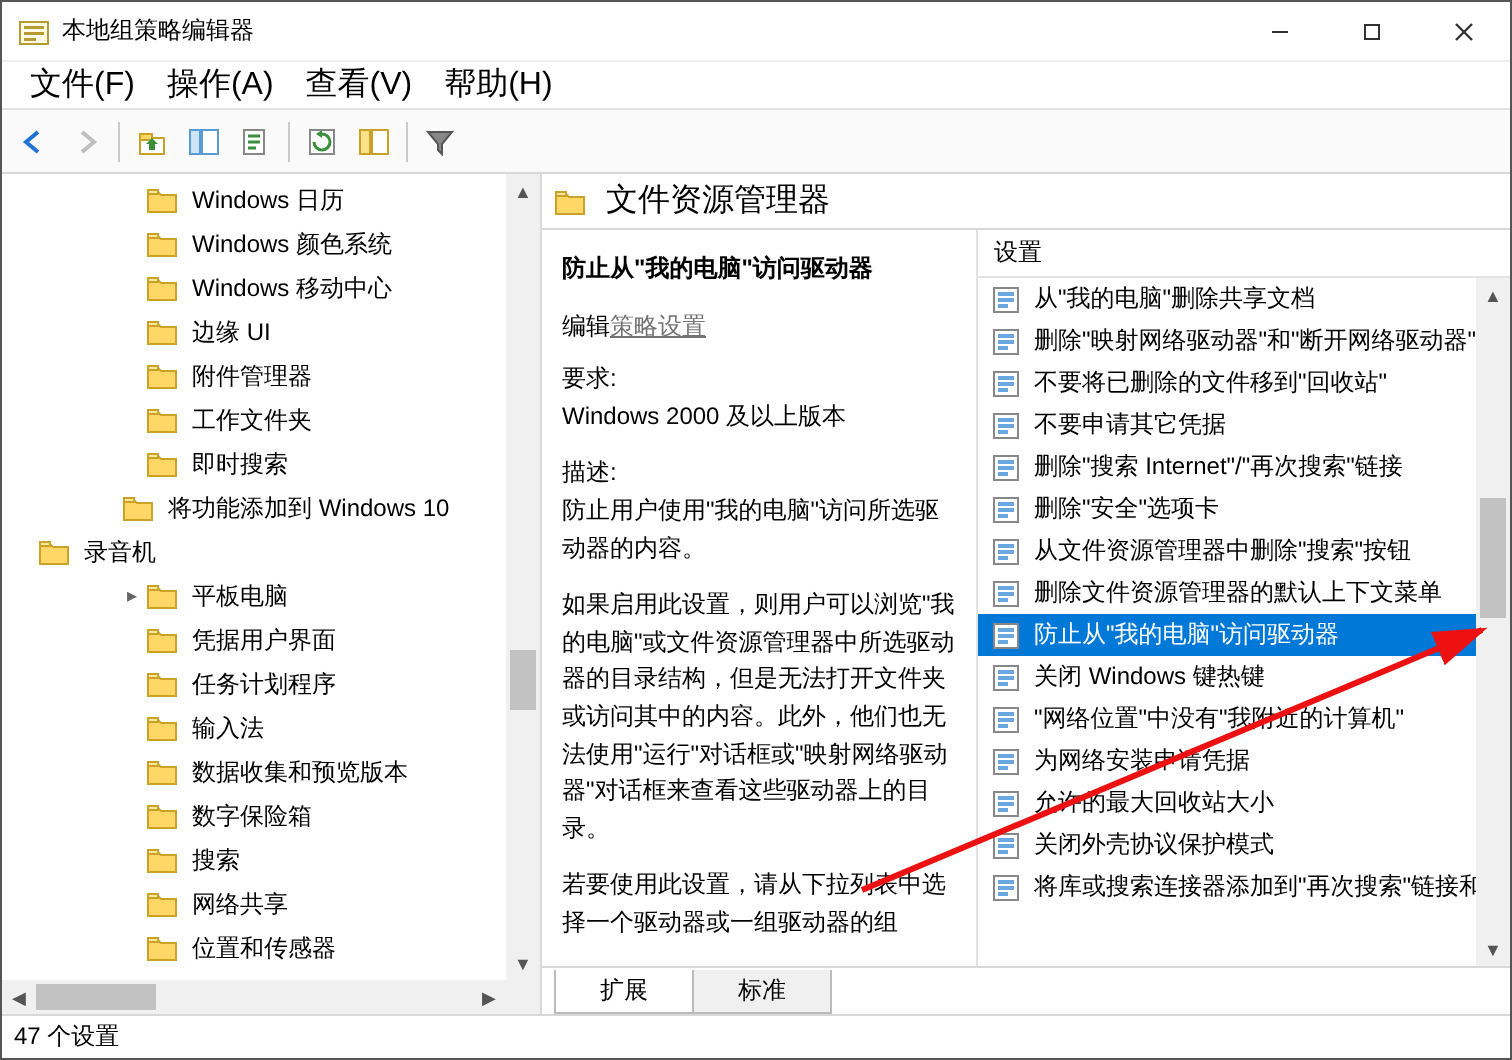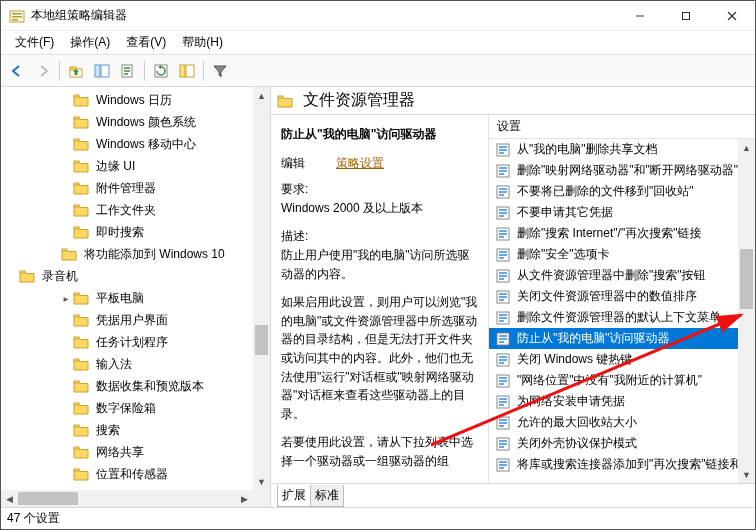--- a/index.html
+++ b/index.html
@@ -3,21 +3,21 @@
 <meta charset="utf-8">
 <style>
 * { box-sizing: border-box; margin: 0; padding: 0; font-family: "Microsoft YaHei", "Segoe UI", Tahoma, sans-serif; }
 html, body { width: 756px; height: 530px; overflow: hidden; background: #fff; }
 .window { width: 756px; height: 530px; border: 1px solid #555; display: flex; flex-direction: column; position: relative; }
 .titlebar { height: 30px; display: flex; align-items: center; padding-left: 8px; border-bottom: 1px solid #eee; }
 .title-icon { width: 16px; height: 16px; margin-right: 6px; }
 .title-text { font-size: 12px; flex: 1; }
 .winbtns { display: flex; }
 .winbtn { width: 46px; height: 30px; display: flex; align-items: center; justify-content: center; font-size: 13px; color: #333; }
-.menubar { height: 24px; display: flex; align-items: center; padding-left: 8px; font-size: 12px; gap: 4px; border-bottom: 1px solid #e3e3e3; }
+.menubar { height: 24px; display: flex; align-items: center; padding-left: 8px; font-size: 16px; gap: 4px; border-bottom: 1px solid #e3e3e3; }
 .menuitem { padding: 2px 6px; }
 .toolbar { height: 32px; display: flex; align-items: center; padding: 0 4px; gap: 2px; border-bottom: 1px solid #d8d8d8; background: #fafafa; }
 .tbtn { width: 24px; height: 24px; display:flex; align-items:center; justify-content:center; border:1px solid transparent; }
 .sep { width:1px; height:20px; background:#ccc; margin:0 2px; }
 .content { flex:1; display:flex; min-height:0; }
 .tree { width: 270px; border-right: 1px solid #d8d8d8; overflow: hidden; position: relative; font-size: 12px; }
 .tree-inner { position:absolute; inset:0 17px 17px 0; overflow:hidden; padding-top:2px; }
 .tree-row { display:flex; align-items:center; height:22px; white-space:nowrap; padding-left: 4px; }
 .twist { width:14px; text-align:center; color:#666; font-size:10px; }
 .folder-icon { width:16px; height:14px; margin-right:4px; }
@@ -29,33 +29,33 @@
 .sc-thumb-v { position:absolute; left:2px; right:2px; background:#c2c2c2; top:60%; height:30px; }
 .sc-track-h { flex:1; position:relative; }
 .sc-thumb-h { position:absolute; top:2px; bottom:2px; background:#c2c2c2; left:0; width:60px; }
 .corner { position:absolute; right:0; bottom:0; width:17px; height:17px; background:#f0f0f0; }
 .right-pane { flex:1; display:flex; flex-direction:column; min-width:0; }
 .pane-header { height:28px; background:#fff; display:flex; align-items:center; padding-left:6px; gap:6px; border-bottom:1px solid #d8d8d8; font-size:16px; }
 .pane-body { flex:1; display:flex; min-height:0; position:relative; }
 .desc-col { width:218px; border-right:1px solid #e3e3e3; padding:10px 10px 0 10px; font-size:12px; overflow:hidden; line-height:1.55; }
 .desc-title { font-weight:700; margin-bottom:10px; }
 .desc-link { margin-bottom:8px; }
-.desc-link a { color:#a16207; text-decoration:underline;margin-left:31px; }
+.desc-link a { color:#737373; text-decoration:underline; }
 .desc-block { margin-bottom:10px; }
 .list-col { flex:1; display:flex; flex-direction:column; min-width:0; }
 .list-header { height:24px; border-bottom:1px solid #e3e3e3; display:flex; align-items:center; padding-left:8px; font-size:12px; }
 .list-body { flex:1; overflow:hidden; position:relative; font-size:12px; }
 .list-inner { position:absolute; inset:0 17px 0 0; overflow:hidden; }
 .list-row { display:flex; align-items:center; height:21px; white-space:nowrap; padding-left:6px; }
 .list-row.sel { background:#0078d7; color:#fff; }
 .reg-icon { width:16px; height:16px; margin-right:6px; flex:none; }
 .list-scroll-v { position:absolute; top:0; right:0; bottom:0; width:17px; background:#f0f0f0; display:flex; flex-direction:column; }
 .sc-thumb-v2 { position:absolute; left:2px; right:2px; background:#c2c2c2; top:30%; height:60px; }
 .tabs { height:24px; display:flex; align-items:flex-end; font-size:12px; border-top:1px solid #d8d8d8; padding-left:6px; background:#fff; }
-.tab { border:1px solid #bbb; border-top:none; padding:2px 4px; background:#fff; margin-right:-1px; }
+.tab { border:1px solid #bbb; border-top:none; padding:2px 22px; background:#fff; margin-right:-1px; }
 .tab.inactive { background:#f0f0f0; }
 .statusbar { height:22px; border-top:1px solid #d8d8d8; font-size:12px; display:flex; align-items:center; padding-left:6px; }
 .arrow-overlay { position:absolute; pointer-events:none; z-index:50; }
 </style>
 </head>
 <body>
 
 <div class="window">
 
   <div class="titlebar">
@@ -414,29 +414,20 @@
                   </svg>
                   <span>从文件资源管理器中删除"搜索"按钮</span>
                 </div>
                 <div class="list-row">
                   <svg class="reg-icon" viewBox="0 0 16 16">
                     <rect x="2" y="2" width="12" height="12" fill="#fff" stroke="#888"></rect>
                     <rect x="4" y="4" width="8" height="2" fill="#6aa6e0"></rect>
                     <rect x="4" y="7" width="8" height="2" fill="#6aa6e0"></rect>
                     <rect x="4" y="10" width="5" height="2" fill="#6aa6e0"></rect>
                   </svg>
-                  <span>关闭文件资源管理器中的数值排序</span>
-                </div>
-                <div class="list-row">
-                  <svg class="reg-icon" viewBox="0 0 16 16">
-                    <rect x="2" y="2" width="12" height="12" fill="#fff" stroke="#888"></rect>
-                    <rect x="4" y="4" width="8" height="2" fill="#6aa6e0"></rect>
-                    <rect x="4" y="7" width="8" height="2" fill="#6aa6e0"></rect>
-                    <rect x="4" y="10" width="5" height="2" fill="#6aa6e0"></rect>
-                  </svg>
                   <span>删除文件资源管理器的默认上下文菜单</span>
                 </div>
                 <div class="list-row sel">
                   <svg class="reg-icon" viewBox="0 0 16 16">
                     <rect x="2" y="2" width="12" height="12" fill="#fff" stroke="#888"></rect>
                     <rect x="4" y="4" width="8" height="2" fill="#6aa6e0"></rect>
                     <rect x="4" y="7" width="8" height="2" fill="#6aa6e0"></rect>
                     <rect x="4" y="10" width="5" height="2" fill="#6aa6e0"></rect>
                   </svg>
                   <span>防止从"我的电脑"访问驱动器</span>

